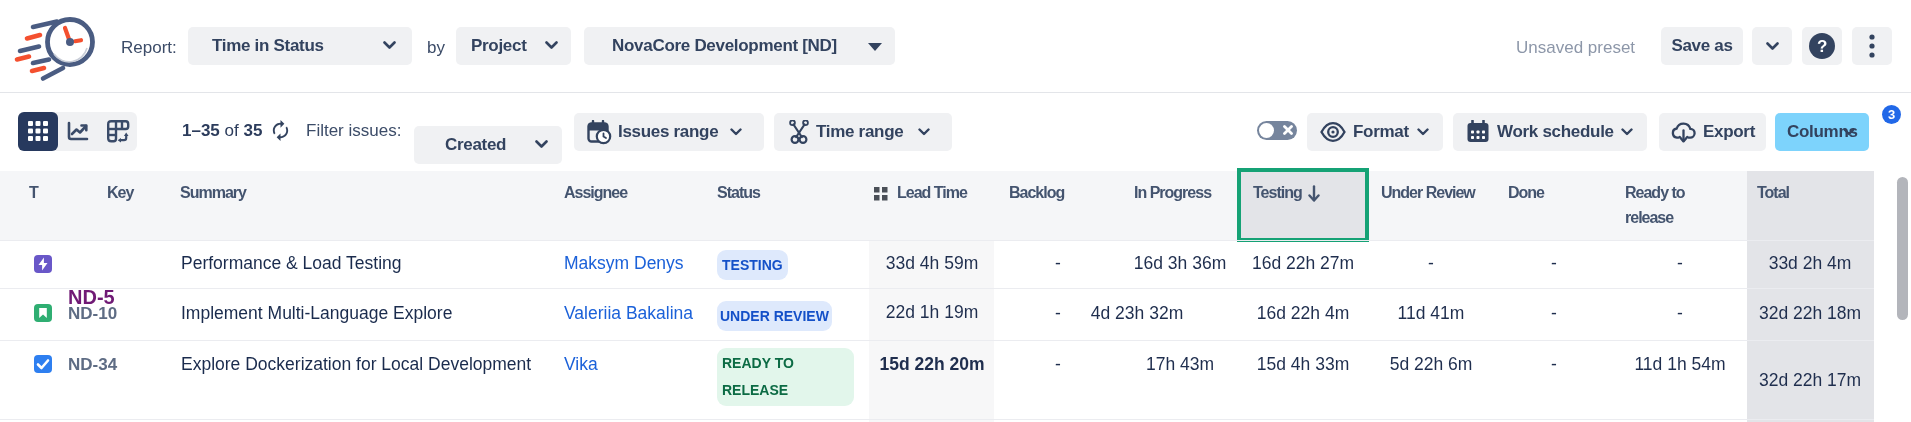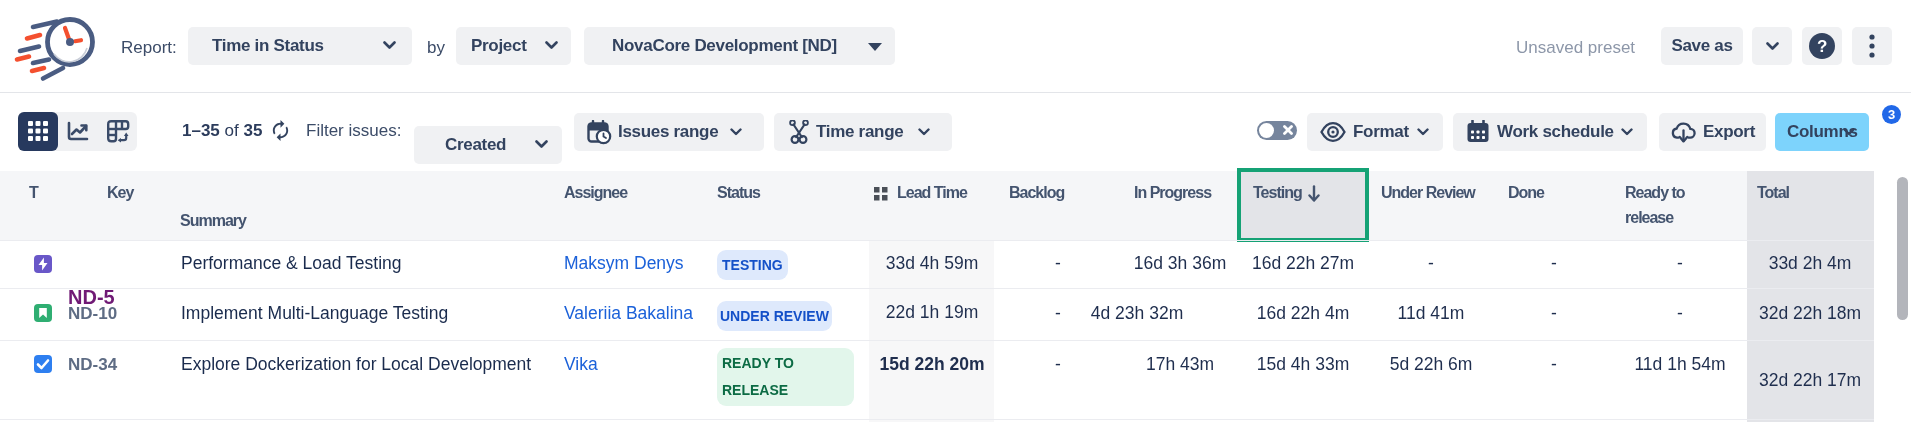--- a/index.html
+++ b/index.html
@@ -219,21 +219,21 @@
     </svg>
 </div>
 <div class="abs" style="left:1882px;top:105px;width:19px;height:19px;border-radius:50%;background:#2168E8;color:#fff;font-size:13px;font-weight:bold;display:flex;align-items:center;justify-content:center;">3</div>
 
 <div class="abs" style="left:0;top:171px;width:1874px;height:69px;background:#F5F6F8;"></div>
 <div class="abs" style="left:1747px;top:171px;width:127px;height:69px;background:#E3E4E8;"></div>
 <div class="abs" style="left:1237px;top:168px;width:132px;height:74px;background:#E3E4E8;border:4px solid #15A275;"></div>
 
 <div class="hdr" style="left:29px;top:184px;">T</div>
 <div class="hdr" style="left:75px;top:184px;margin-left:32px;">Key</div>
-<div class="hdr" style="left:180px;top:184px;margin-top:28px;">Summary</div>
+<div class="hdr" style="left:180px;top:184px;">Summary</div>
 <div class="hdr" style="left:564px;top:184px;">Assignee</div>
 <div class="hdr" style="left:717px;top:184px;">Status</div>
 <svg class="abs" style="left:874px;top:187px" width="20" height="15" viewBox="0 0 20 15">
     <g fill="#4A4F57">
       <rect x="0" y="0" width="5.5" height="5.5"></rect>
       <rect x="8" y="0" width="5.5" height="5.5"></rect>
       <rect x="0" y="8" width="5.5" height="5.5"></rect>
       <rect x="8" y="8" width="5.5" height="5.5"></rect>
     </g>
   </svg>
@@ -276,21 +276,21 @@
 <div class="val" style="left:1431px;top:253px;">-</div>
 <div class="val" style="left:1554px;top:253px;">-</div>
 <div class="val" style="left:1680px;top:253px;">-</div>
 <div class="val" style="left:1810px;top:253px;">33d 2h 4m</div>
 
 <svg class="abs" style="left:34px;top:304px" width="18" height="18" viewBox="0 0 18 18">
     <rect width="18" height="18" rx="4" fill="#2FAE72"></rect>
     <path d="M5.2 4 L12.8 4 L12.8 14 L9 10.4 L5.2 14 Z" fill="#fff"></path>
   </svg>
 <div class="abs" style="left:68px;top:304px;font-size:17px;font-weight:bold;color:#5E6C84;">ND-10</div>
-<div class="abs" style="left:181px;top:303px;font-size:17.5px;color:#1A2B4D;">Implement Multi-Language Testing</div>
+<div class="abs" style="left:181px;top:303px;font-size:17.5px;color:#1A2B4D;">Implement Multi-Language Explore</div>
 <div class="abs" style="left:564px;top:303px;font-size:17.5px;color:#1B61D9;">Valeriia Bakalina</div>
 <div class="badge" style="left:717px;top:301px;height:30px;background:#DEE9FC;color:#1450C8;padding:0 3px;">UNDER REVIEW</div>
 <div class="val" style="left:932px;top:302px;">22d 1h 19m</div>
 <div class="val" style="left:1058px;top:303px;">-</div>
 <div class="val" style="left:1137px;top:303px;">4d 23h 32m</div>
 <div class="val" style="left:1303px;top:303px;">16d 22h 4m</div>
 <div class="val" style="left:1431px;top:303px;">11d 41m</div>
 <div class="val" style="left:1554px;top:303px;">-</div>
 <div class="val" style="left:1680px;top:303px;">-</div>
 <div class="val" style="left:1810px;top:303px;">32d 22h 18m</div>

